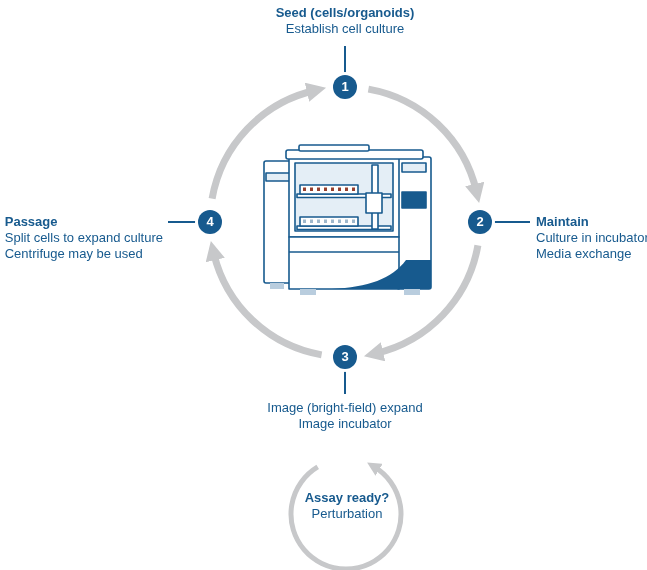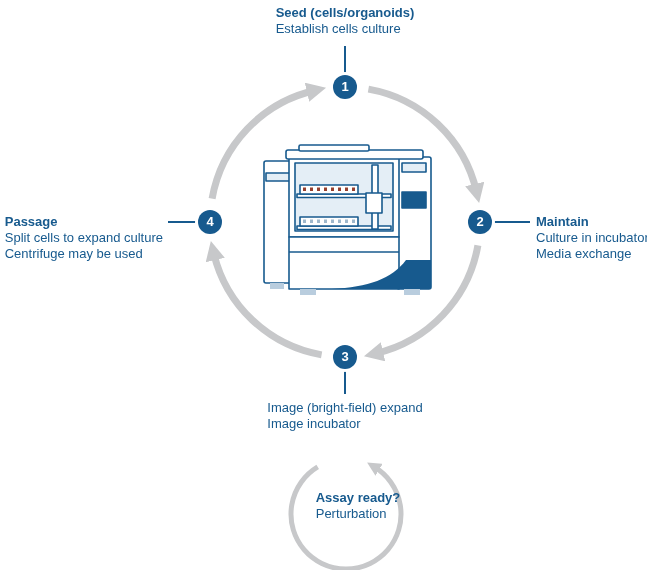--- a/index.html
+++ b/index.html
@@ -6,21 +6,21 @@
   .canvas{
     position:relative;width:647px;height:570px;background:#fff;overflow:hidden;
     font-family:"Liberation Sans",sans-serif;
   }
   .layer{position:absolute;left:0;top:0;}
   .block{
     position:absolute;color:var(--blue,#175a8e);
     font-size:13px;line-height:16px;white-space:nowrap;
   }
   .block .t{font-weight:700;}
-  .center-x{transform:translateX(-50%);}
+  .center-x{transform:translateX(-50%);text-align:center;}
   .align-right{text-align:left;}
   .num{
     position:absolute;width:24px;height:24px;border-radius:50%;
     background:var(--blue,#175a8e);color:#fff;font-size:13px;font-weight:700;
     line-height:24px;text-align:center;box-shadow:0 0 0 3px #fff;
   }
 </style>
 </head>
 <body>
 
@@ -102,38 +102,38 @@
     </g>
   </svg>
 
   <div class="num" style="left:333px;top:75px">1</div>
   <div class="num" style="left:468px;top:210px">2</div>
   <div class="num" style="left:333px;top:345px">3</div>
   <div class="num" style="left:198px;top:210px">4</div>
 
   <div class="block center-x" style="left:345px;top:5px">
     <div class="t">Seed (cells/organoids)</div>
-    <div>Establish cells culture</div>
+    <div>Establish cell culture</div>
   </div>
 
   <div class="block" style="left:536px;top:214px">
     <div class="t">Maintain</div>
     <div>Culture in incubator</div>
     <div>Media exchange</div>
   </div>
 
   <div class="block center-x" style="left:345px;top:400px">
     <div>Image (bright-field) expand</div>
     <div>Image incubator</div>
   </div>
 
   <div class="block align-right" style="right:484px;top:214px">
     <div class="t">Passage</div>
     <div>Split cells to expand culture</div>
     <div>Centrifuge may be used</div>
   </div>
 
-  <div class="block center-x" style="left:358px;top:490px">
+  <div class="block center-x" style="left:347px;top:490px">
     <div class="t">Assay ready?</div>
     <div>Perturbation</div>
   </div>
 
 </div>
 
 </body></html>

